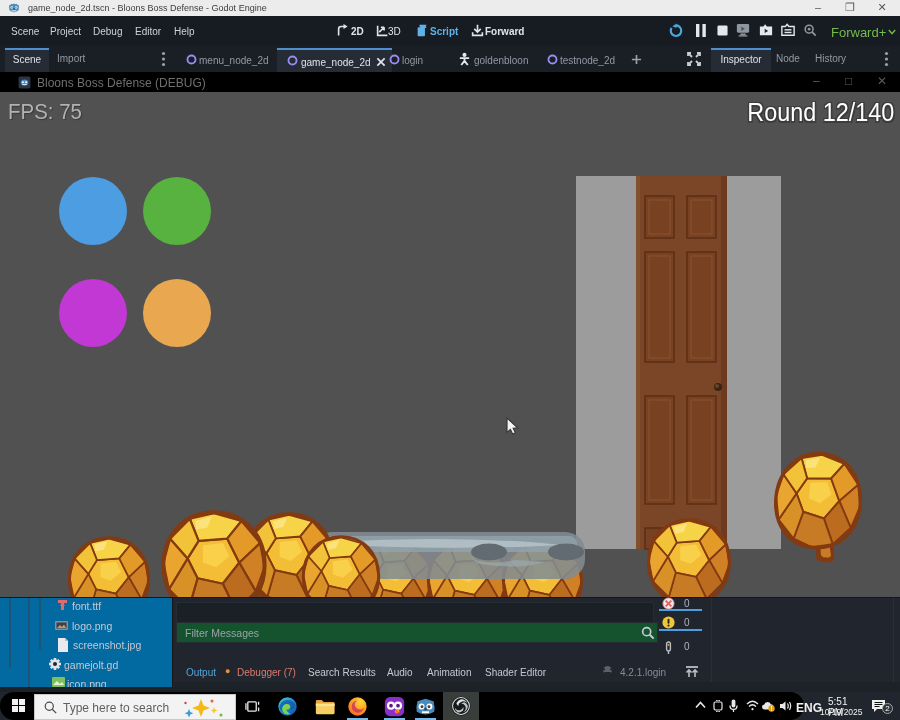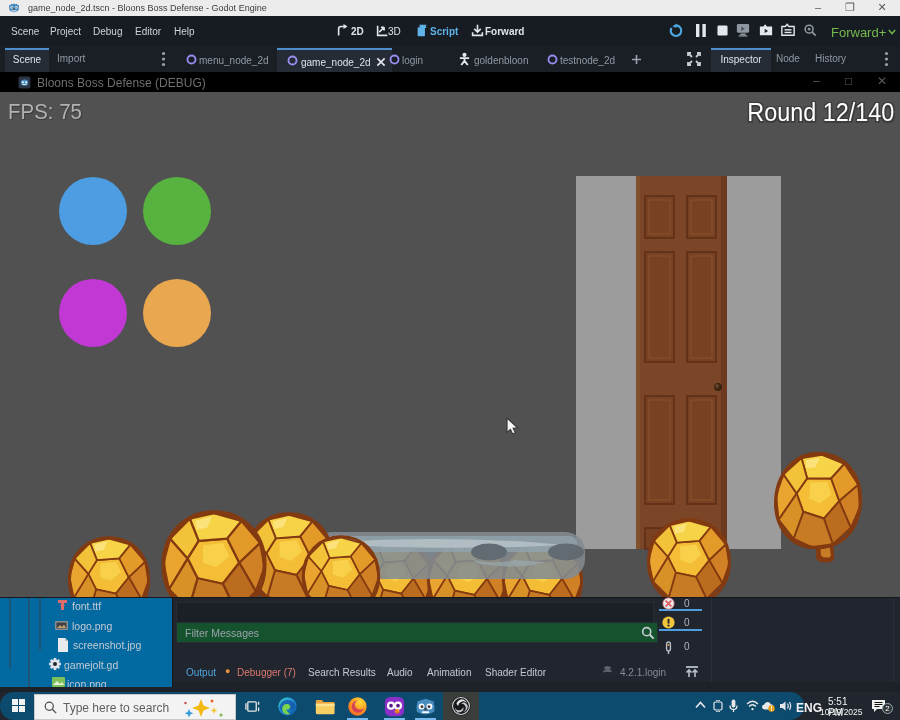--- a/index.html
+++ b/index.html
@@ -26,21 +26,21 @@
 
 
 #gtitle { left:0; top:72px; width:900px; height:20px; background:#000000; color:#6f6f6f; font-size:12px; }
 #viewport { left:0; top:92px; width:900px; height:505px; background:#515151; overflow:hidden; }
 
 
 #bpanel { left:0; top:597px; width:900px; height:95px; background:#21262e; font-size:10.5px; color:#c3c9d2; border-top:1px solid #14181d; }
 #statusstrip { left:174px; top:682px; width:726px; height:10px; background:#1d2229; }
 
 
-#taskbar { left:0; top:692px; width:804px; height:28px; background:#0c4a6e; color:#e8e8e8;border-radius:14px; }
+#taskbar { left:0; top:692px; width:804px; height:28px; background:#000000; color:#e8e8e8;border-radius:14px; }
 </style>
 </head>
 <body>
 <div id="stage">
 
   <div id="wtitle" class="abs">
     <svg class="abs" style="left:8px;top:2px" width="12" height="12" viewBox="0 0 24 24">
         <path d="M2 7 L6 5 L6 3.5 L9 4.5 L12 3 L15 4.5 L18 3.5 L18 5 L22 7 L21.3 16 Q17 20.5 12 20.5 Q7 20.5 2.7 16 Z" fill="#478cbf"></path>
         <circle cx="7.6" cy="11" r="2.6" fill="#fff"></circle>
         <circle cx="16.4" cy="11" r="2.6" fill="#fff"></circle>

